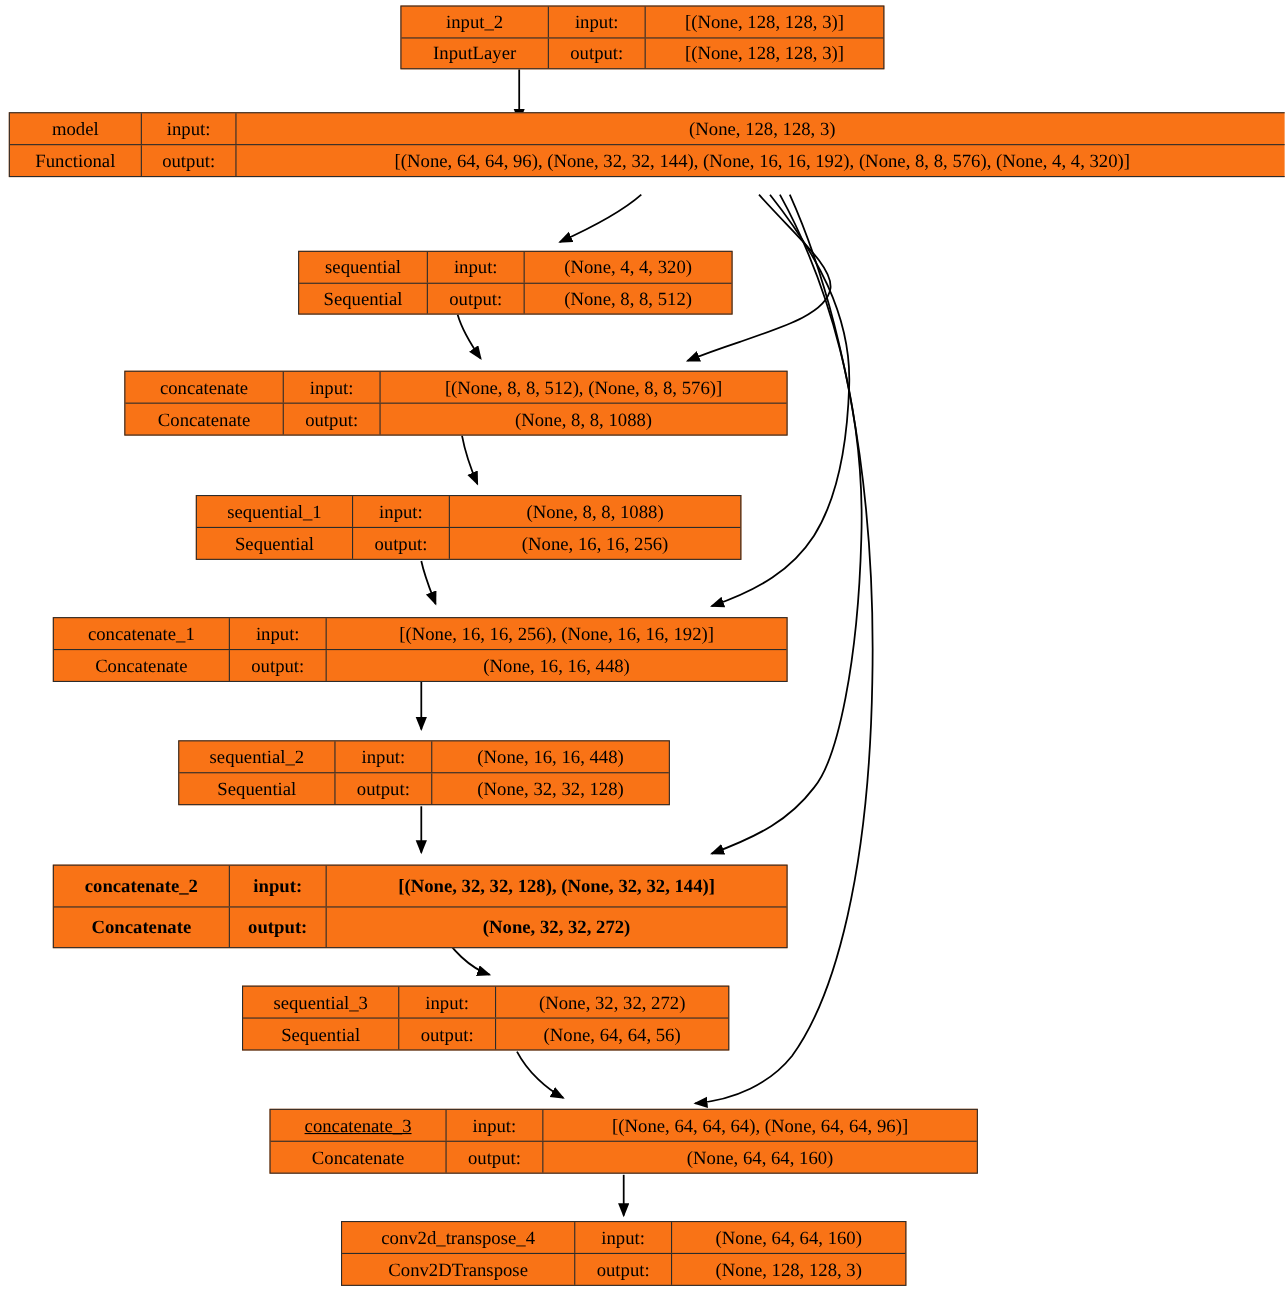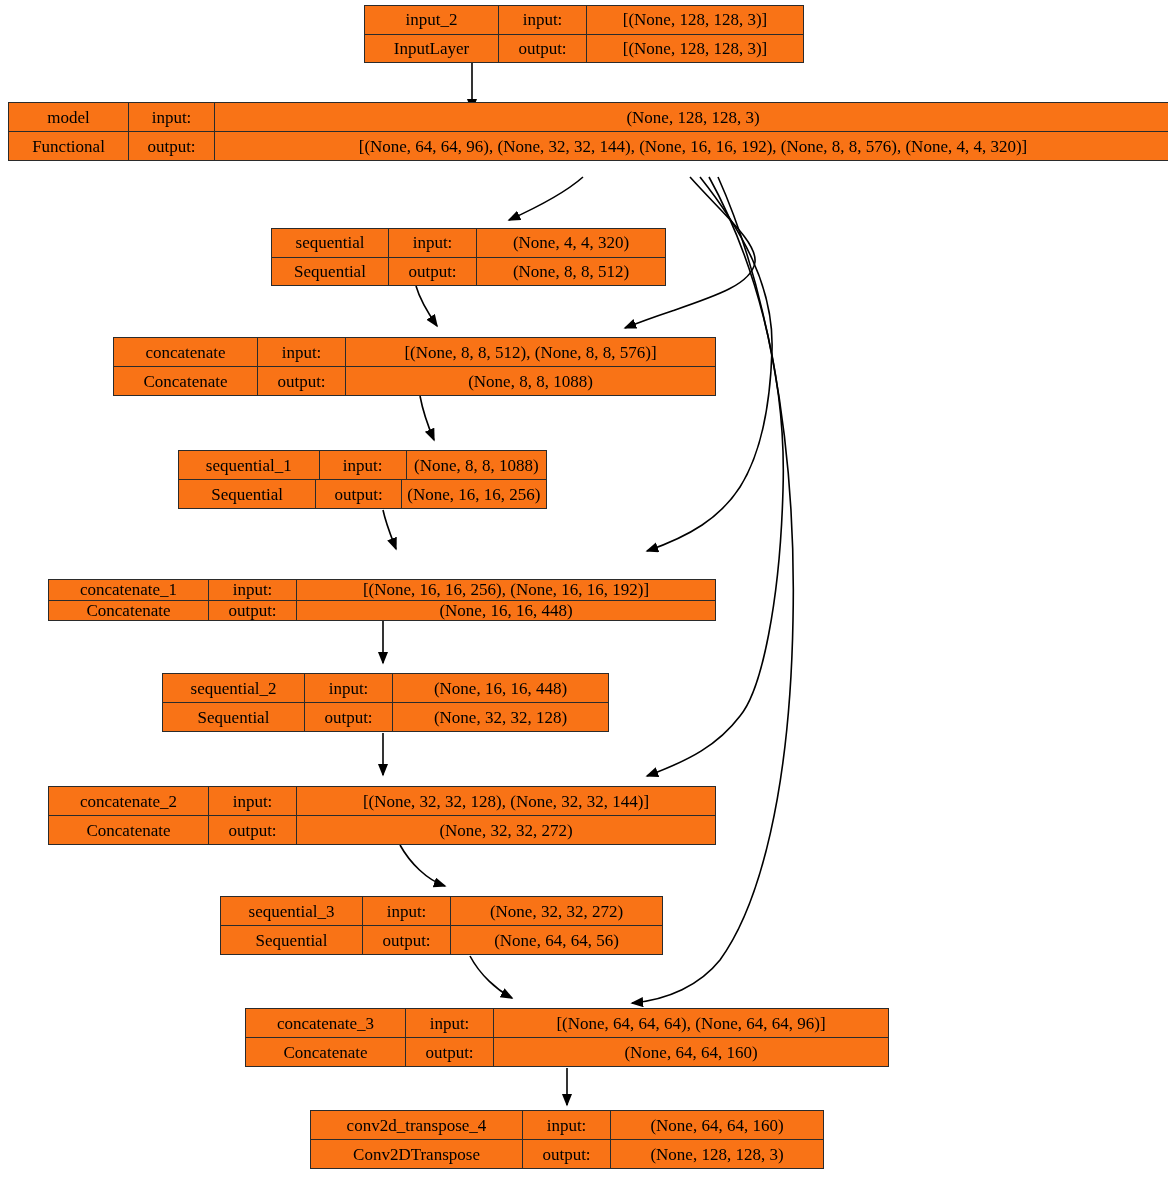--- a/index.html
+++ b/index.html
@@ -150,34 +150,34 @@
       <div class="cell cell-key" style="width:88px;">input:</div>
       <div class="cell cell-val">[(None, 8, 8, 512), (None, 8, 8, 576)]</div>
     </div>
     <div class="node-row">
       <div class="cell cell-name" style="width:144px;">Concatenate</div>
       <div class="cell cell-key" style="width:88px;">output:</div>
       <div class="cell cell-val">(None, 8, 8, 1088)</div>
     </div>
   </div>
 
-  <div class="node" style="left:178px; top:450px; width:369px; height:59px;text-align:center;">
+  <div class="node" style="left:178px; top:450px; width:496px; height:59px;text-align:center;">
     <div class="node-row row-top">
       <div class="cell cell-name" style="width:142px;">sequential_1</div>
       <div class="cell cell-key" style="width:88px;">input:</div>
       <div class="cell cell-val">(None, 8, 8, 1088)</div>
     </div>
     <div class="node-row">
       <div class="cell cell-name" style="width:142px;">Sequential</div>
       <div class="cell cell-key" style="width:88px;">output:</div>
       <div class="cell cell-val">(None, 16, 16, 256)</div>
     </div>
   </div>
 
-  <div class="node" style="left:48px; top:561px; width:668px; height:42px;margin-top:18px;">
+  <div class="node" style="left:48px; top:561px; width:668px; height:59px;">
     <div class="node-row row-top">
       <div class="cell cell-name" style="width:160px;">concatenate_1</div>
       <div class="cell cell-key" style="width:88px;">input:</div>
       <div class="cell cell-val">[(None, 16, 16, 256), (None, 16, 16, 192)]</div>
     </div>
     <div class="node-row">
       <div class="cell cell-name" style="width:160px;">Concatenate</div>
       <div class="cell cell-key" style="width:88px;">output:</div>
       <div class="cell cell-val">(None, 16, 16, 448)</div>
     </div>
@@ -189,21 +189,21 @@
       <div class="cell cell-key" style="width:88px;">input:</div>
       <div class="cell cell-val">(None, 16, 16, 448)</div>
     </div>
     <div class="node-row">
       <div class="cell cell-name" style="width:142px;">Sequential</div>
       <div class="cell cell-key" style="width:88px;">output:</div>
       <div class="cell cell-val">(None, 32, 32, 128)</div>
     </div>
   </div>
 
-  <div class="node" style="left:48px; top:786px; width:668px; height:59px;">
+  <div class="node" style="left:48px; top:786px; width:668px; height:76px;font-weight:bold;">
     <div class="node-row row-top">
       <div class="cell cell-name" style="width:160px;">concatenate_2</div>
       <div class="cell cell-key" style="width:88px;">input:</div>
       <div class="cell cell-val">[(None, 32, 32, 128), (None, 32, 32, 144)]</div>
     </div>
     <div class="node-row">
       <div class="cell cell-name" style="width:160px;">Concatenate</div>
       <div class="cell cell-key" style="width:88px;">output:</div>
       <div class="cell cell-val">(None, 32, 32, 272)</div>
     </div>
@@ -217,21 +217,21 @@
     </div>
     <div class="node-row">
       <div class="cell cell-name" style="width:142px;">Sequential</div>
       <div class="cell cell-key" style="width:88px;">output:</div>
       <div class="cell cell-val">(None, 64, 64, 56)</div>
     </div>
   </div>
 
   <div class="node" style="left:245px; top:1008px; width:644px; height:59px;">
     <div class="node-row row-top">
-      <div class="cell cell-name" style="width:160px;">concatenate_3</div>
+      <div class="cell cell-name" style="width:160px;text-decoration:underline;">concatenate_3</div>
       <div class="cell cell-key" style="width:88px;">input:</div>
       <div class="cell cell-val">[(None, 64, 64, 64), (None, 64, 64, 96)]</div>
     </div>
     <div class="node-row">
       <div class="cell cell-name" style="width:160px;">Concatenate</div>
       <div class="cell cell-key" style="width:88px;">output:</div>
       <div class="cell cell-val">(None, 64, 64, 160)</div>
     </div>
   </div>
 

